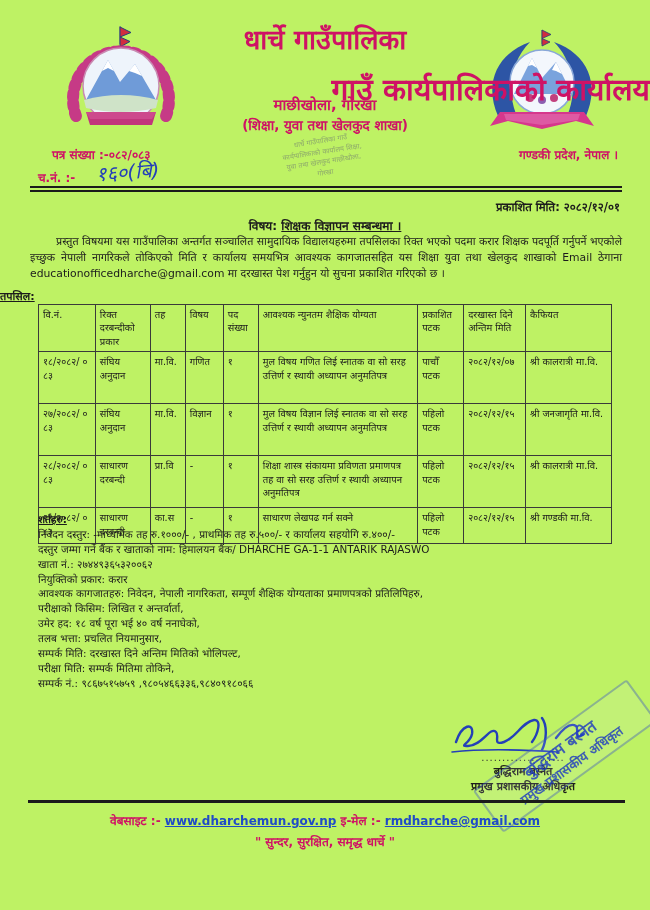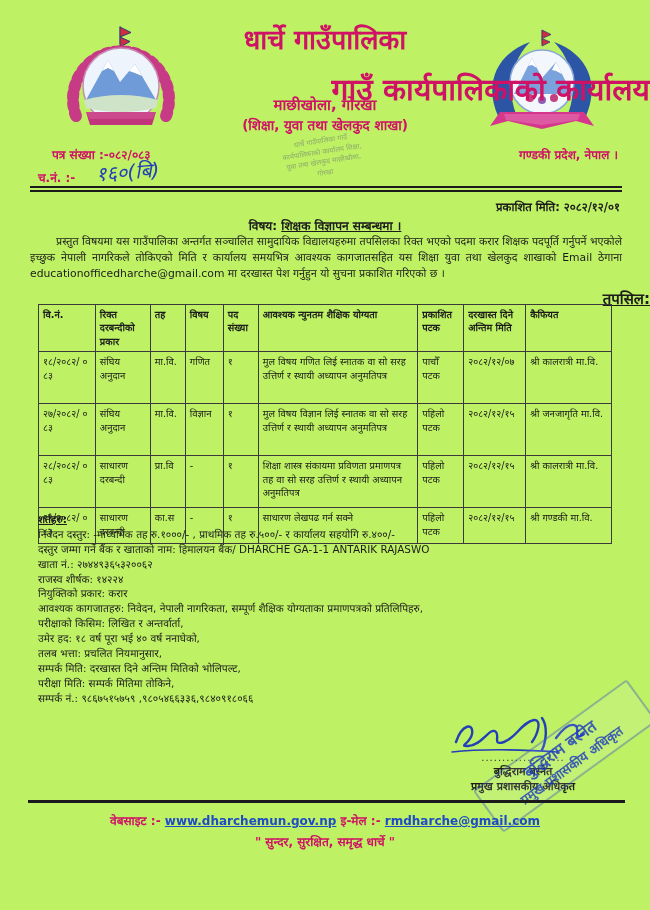--- a/index.html
+++ b/index.html
@@ -32,27 +32,27 @@
   .double-rule { position:absolute; top:186px; left:30px; width:592px; height:6px;
                  border-top:2.5px solid #1b1b1b; border-bottom:2px solid #1b1b1b; }
   
   .pub-date { position:absolute; top:199px; right:30px; font-size:11.5px; font-weight:bold; }
   .subject  { position:absolute; top:217px; left:0; width:100%; text-align:center;
               font-size:12px; font-weight:bold; }
   .subject .u { text-decoration:underline; }
   .body-para { position:absolute; top:234px; left:30px; width:592px;
                font-size:10.8px; line-height:1.5; text-align:justify; text-indent:26px; font-weight:500; }
   .body-para .email { color:#1c1c1c; }
-  .tapasil { position:absolute; top:288px; left:0; width:100%; text-align:right;
-             font-size:15px; font-weight:bold; text-decoration:underline; }
+  .tapasil { position:absolute; top:288px; left:0; width:100%; text-align:left;
+             font-size:11px; font-weight:bold; text-decoration:underline; }
   
   .vac-table { position:absolute; top:304px; left:38px; width:574px;
                border-collapse:collapse; font-size:9.6px; line-height:1.4; }
   .vac-table th, .vac-table td { border:1.2px solid #3a3a3a; padding:3px 4px; vertical-align:top; text-align:left; }
-  .vac-table th { font-weight:bold; }
+  .vac-table th { font-weight:normal; }
   .col-no { width:57px; word-break:break-all; }
   .col-type { width:55px; }
   .col-level { width:35px; }
   .col-subj { width:38px; }
   .col-count { width:35px; }
   .col-qual { width:160px;margin-left:35px; }
   .col-times { width:46px; }
   .col-date { width:62px;margin-top:17px; }
   .col-remark { width:86px; }
   .vac-table tr.r1 td { height:52px; }
@@ -198,21 +198,20 @@
       <td>श्री गण्डकी मा.वि.</td>
     </tr>
   </tbody>
     </table>
 
   <div class="terms">
     <div><span class="terms-title">शर्तहरु:</span></div>
     <div>निवेदन दस्तुर: -माध्यमिक तह रु.१०००/- , प्राथमिक तह रु.५००/- र कार्यालय सहयोगि रु.४००/-</div>
     <div>दस्तुर जम्मा गर्ने बैंक र खाताको नाम: हिमालयन बैंक/ DHARCHE GA-1-1 ANTARIK RAJASWO</div>
     <div>खाता नं.: २७४४९३६५३२००६२</div>
-    <div>राजस्व शीर्षक: १४२२४</div>
     <div>नियुक्तिको प्रकार: करार</div>
     <div>आवश्यक कागजातहरु: निवेदन, नेपाली नागरिकता, सम्पूर्ण शैक्षिक योग्यताका प्रमाणपत्रको प्रतिलिपिहरु,</div>
     <div>परीक्षाको किसिम: लिखित र अन्तर्वार्ता,</div>
     <div>उमेर हद: १८ वर्ष पूरा भई ४० वर्ष ननाघेको,</div>
     <div>तलब भत्ता: प्रचलित नियमानुसार,</div>
     <div>सम्पर्क मिति: दरखास्त दिने अन्तिम मितिको भोलिपल्ट,</div>
     <div>परीक्षा मिति: सम्पर्क मितिमा तोकिने,</div>
     <div>सम्पर्क नं.: ९८६७५१५७५९ ,९८०५४६६३३६,९८४०९१८०६६</div>
   </div>
 

